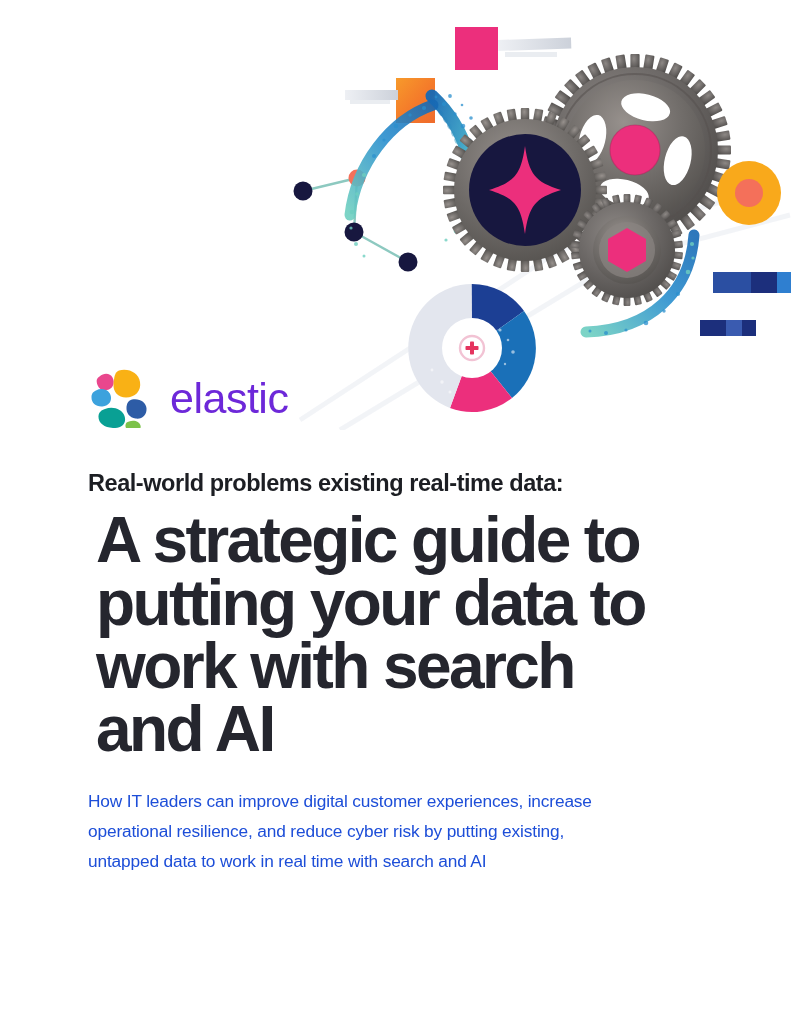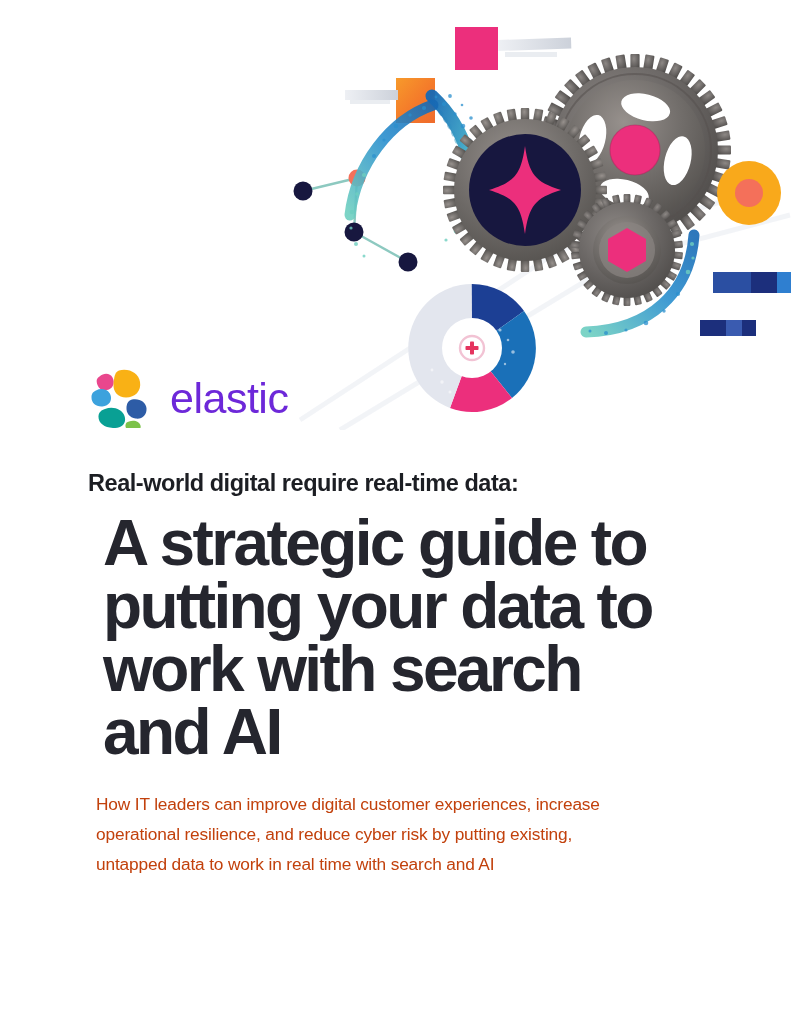--- a/index.html
+++ b/index.html
@@ -71,30 +71,30 @@
     margin: 0 0 12px 0;
     line-height: 1.16;
   }
   .headline {
     font-family: "Liberation Sans", sans-serif;
     font-size: 64px;
     font-weight: 700;
     letter-spacing: -2.6px;
     color: #25262e;
     line-height: 0.985;
-    margin: 15px;
+    margin: 8px;
     max-width: 575px;
   }
   .subtitle {
     font-family: "Liberation Sans", sans-serif;
     font-size: 17.3px;
     font-weight: 400;
-    color: #c2410c;
+    color: #1d4ed8;
     line-height: 1.72;
-    margin: 26px 0 0 8px;
+    margin: 26px 0 0 0;
     max-width: 512px;
     letter-spacing: -0.15px;
   }
 </style>
 </head>
 <body>
 
 <div class="page">
 
   <div class="hero">
@@ -437,18 +437,18 @@
       <path d="M17 43 C25 40, 34 43, 36.5 50 C39 57.5, 33.5 62.5, 25 62
                C16 61.5, 10 57, 10.5 50 C11 46, 13.5 44, 17 43 Z" fill="#09a094"></path>
 
       <path d="M41 55.5 C46 53.5, 51.5 55.5, 52.5 59.5 C53.5 63.5, 50 66, 45 65.5
                C40 65, 37 62.5, 37.5 59 C38 56.5, 39 56, 41 55.5 Z" fill="#7cc24a"></path>
     </svg>
     <span class="logo-word">elastic</span>
   </div>
 
   <div class="textblock">
-    <p class="eyebrow">Real-world digital require real-time data:</p>
+    <p class="eyebrow">Real-world problems existing real-time data:</p>
     <h1 class="headline">A strategic guide to putting your data to work with search and AI</h1>
     <p class="subtitle">How IT leaders can improve digital customer experiences, increase operational resilience, and reduce cyber risk by putting existing, untapped data to work in real time with search and AI</p>
   </div>
 
 </div>
 
 </body></html>

